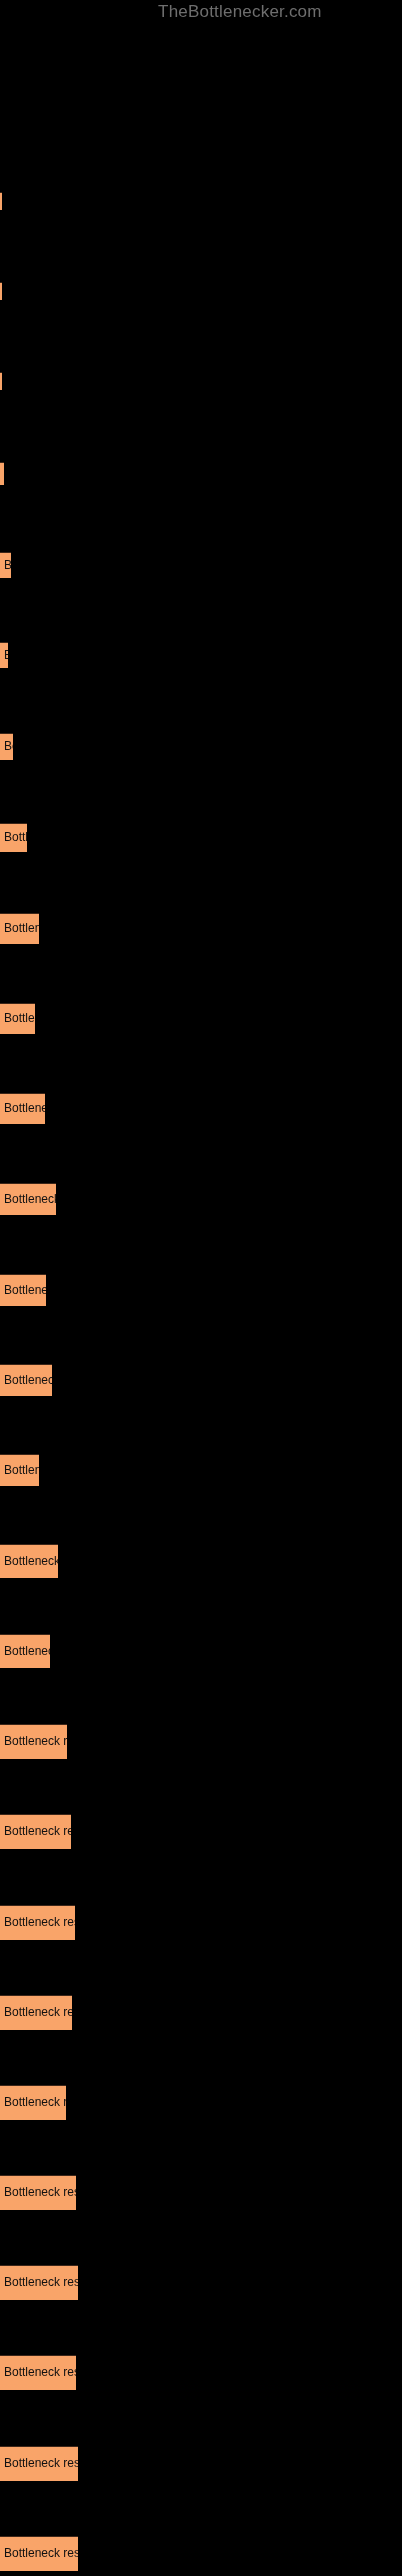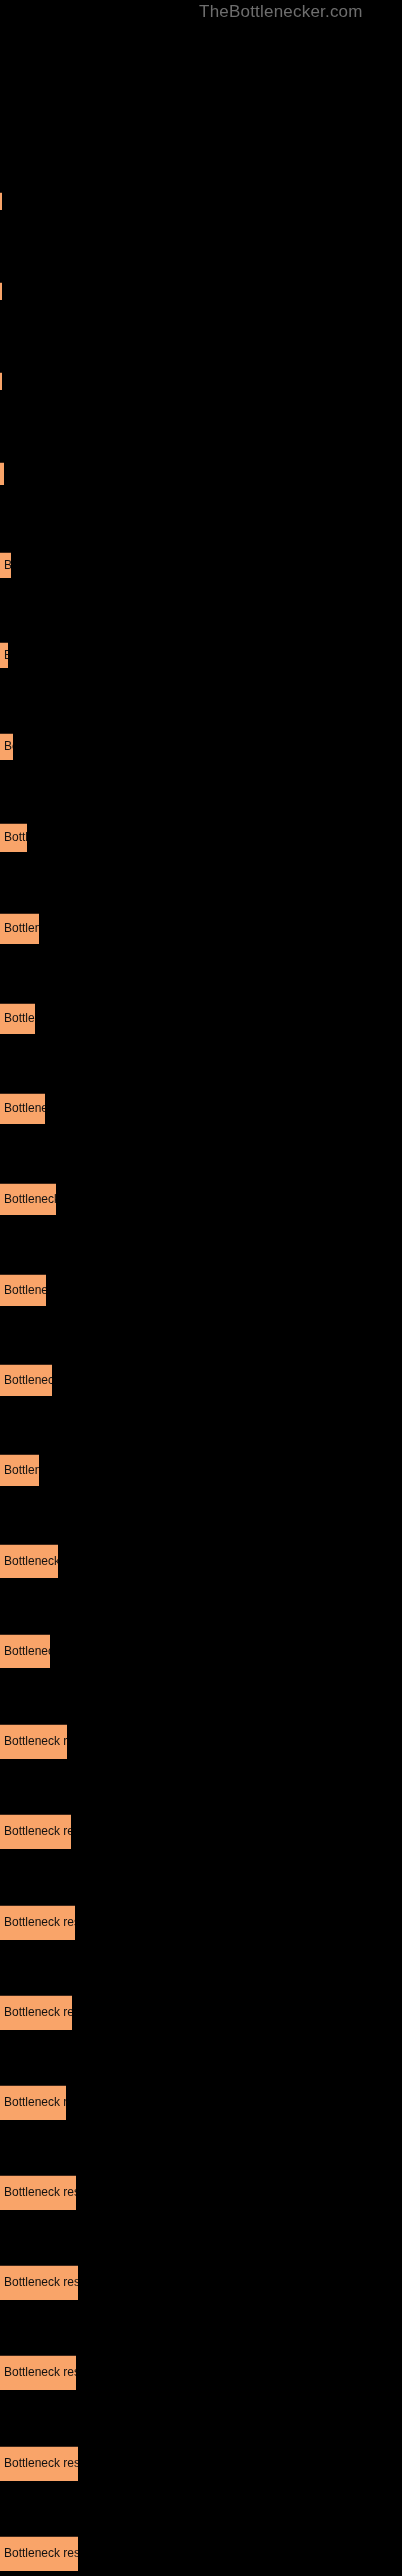--- a/index.html
+++ b/index.html
@@ -14,21 +14,20 @@
     position: relative;
     overflow: hidden;
     font-family: "Liberation Sans", sans-serif;
     -webkit-font-smoothing: antialiased;
   }
   #page {
     position: relative;
     width: 328px;
     height: 2576px;
     background: #000000;
-    padding-left: 41px;
   }
   
   #watermark {
     position: absolute;
     top: 0px;
     right: 6.4px;
     font-family: "Liberation Sans", sans-serif;
     font-size: 17px;
     line-height: 24px;
     color: #6e6e6e;

